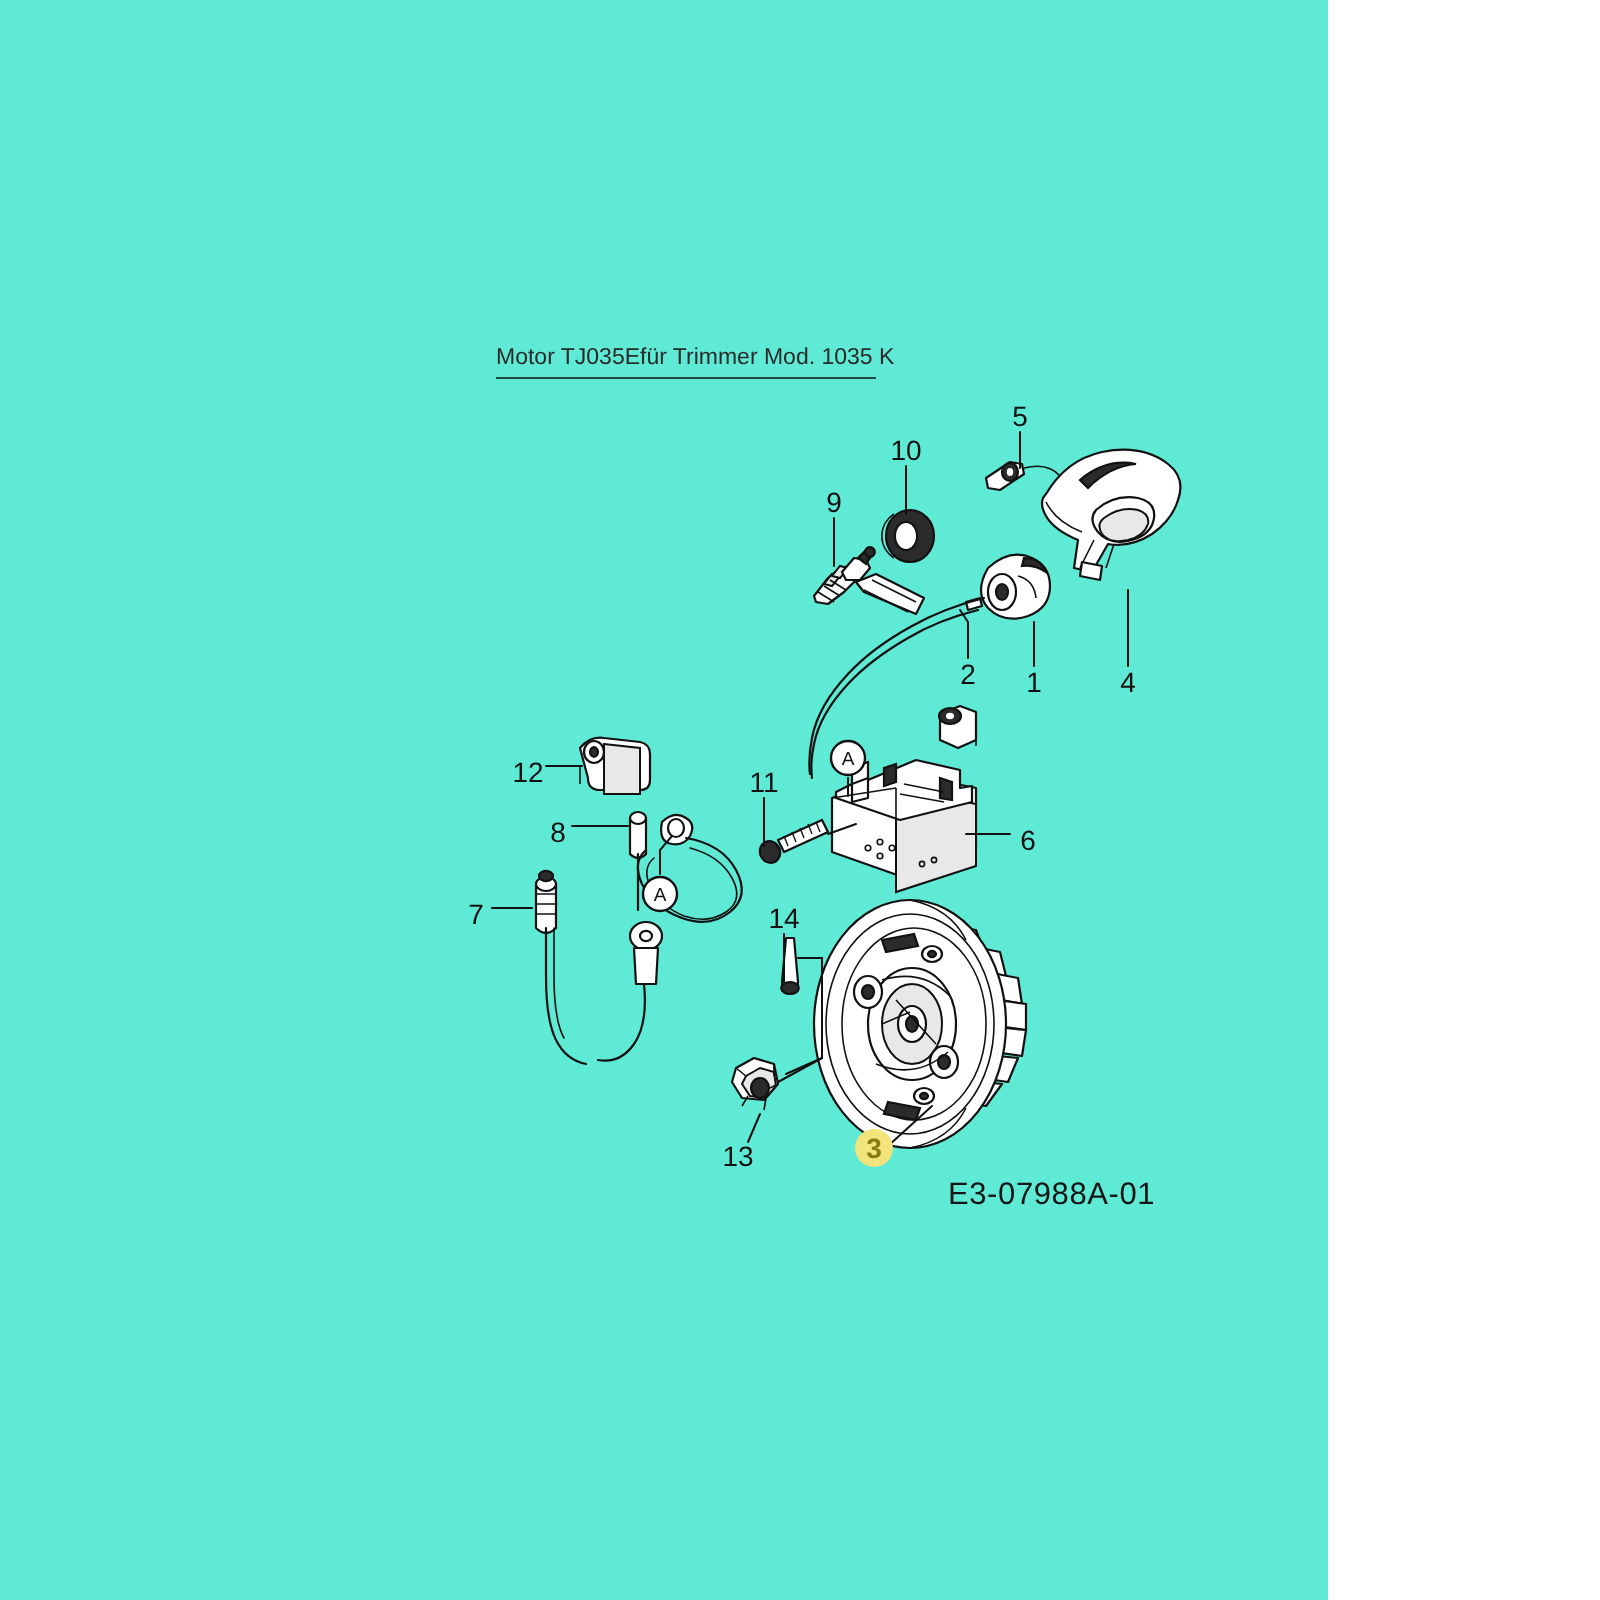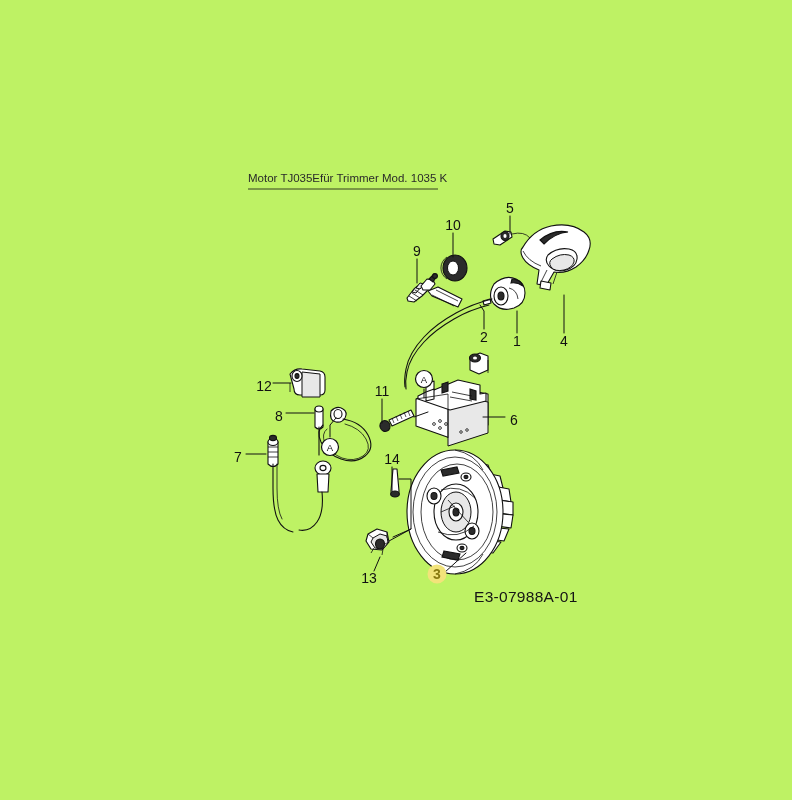--- a/index.html
+++ b/index.html
@@ -11,23 +11,23 @@
     width: 800px;
     height: 800px;
     font-family: "Liberation Sans", sans-serif;
     color: #1a1a1a;
     overflow: hidden;
     position: relative;
   }
   #sheet {
     position: absolute;
     left: 0; top: 0;
-    width: 792px;
+    width: 664px;
     height: 800px;
-    background: #bef264;
+    background: #5eead4;
   }
   svg.diagram {
     position: absolute;
     left: 0; top: 0;
     width: 800px;
     height: 800px;
     display: block;
   }
   .hdr-text {
     font-family: "Liberation Sans", sans-serif;

